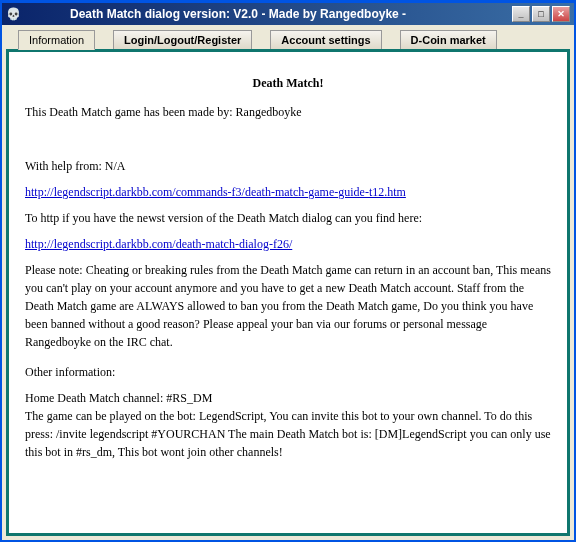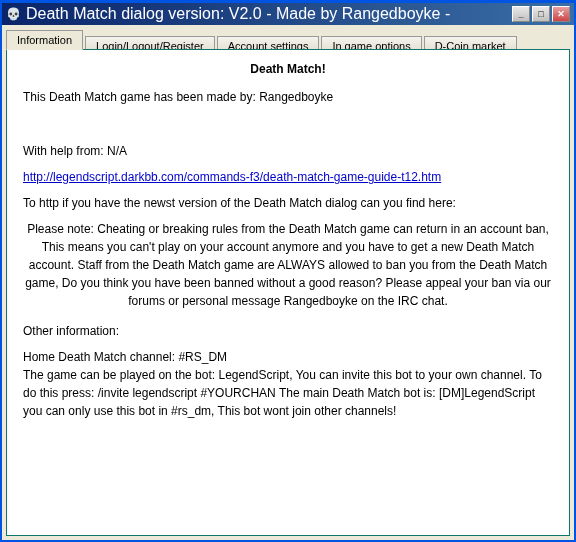--- a/index.html
+++ b/index.html
@@ -45,23 +45,24 @@
     .title-icon {
       width: 16px;
       height: 16px;
       display: flex;
       align-items: center;
       justify-content: center;
       font-size: 12px;
     }
 
     .title-text {
-      font-size: 16px;
-      font-weight: normal;
+      font-size: 12px;
+      font-weight: bold;
       color: white;
+      margin-left: 44px;
     }
 
     .title-bar-buttons {
       display: flex;
       gap: 2px;
     }
 
     .title-btn {
       width: 18px;
       height: 16px;
@@ -78,54 +79,56 @@
       color: #000;
     }
 
     .title-btn.close-btn {
       background: linear-gradient(to bottom, #e8a0a0, #cc4444);
       color: white;
     }
 
     .tab-bar {
       display: flex;
-      padding: 4px 4px 0 4px;
-      background: #ece9d8;
-      gap: 2px;
+      padding: 4px 4px 0 16px;
+      background: #ece9d8;
+      gap: 18px;
       flex-shrink: 0;
     }
 
     .tab {
       padding: 3px 10px;
       background: linear-gradient(to bottom, #f5f3ee, #ddd8c8);
       border: 1px solid #999;
       border-bottom: none;
       cursor: pointer;
       font-size: 11px;
       color: #000;
       position: relative;
-      top: 7px;
+      top: 1px;
+      font-weight: bold;
     }
 
     .tab.active {
       background: #ece9d8;
       border-bottom: 1px solid #ece9d8;
       font-weight: normal;
       z-index: 2;
       top: 1px;
     }
 
     .content-area {
       flex: 1;
-      border: 1px solid #0f766e;
+      border: 3px solid #0f766e;
       background: #fff;
       margin: 0 4px 4px 4px;
-      padding: 12px 16px;
+      padding: 24px 16px;
       overflow-y: auto;
       position: relative;
+      font-family: Liberation Serif, serif;
     }
 
     .content-title {
       text-align: center;
       font-weight: bold;
       font-size: 12px;
       margin-bottom: 12px;
     }
 
     .content-body {
@@ -140,21 +143,20 @@
 
     .link {
       color: #0000cc;
       text-decoration: underline;
       cursor: pointer;
       text-align: right;
     }
 
     .warning-section {
       margin-bottom: 8px;
-      text-align: center;
     }
 
     .other-info {
       margin-top: 12px;
     }
   </style>
 </head>
 <body>
 
 <div class="window">
@@ -168,21 +170,20 @@
       <div class="title-btn">_</div>
       <div class="title-btn">□</div>
       <div class="title-btn close-btn">✕</div>
     </div>
   </div>
 
   <div class="tab-bar">
     <div class="tab active">Information</div>
     <div class="tab">Login/Logout/Register</div>
     <div class="tab">Account settings</div>
-    <div class="tab">In game options</div>
     <div class="tab">D-Coin market</div>
   </div>
 
   <div class="content-area">
     <div class="content-title">Death Match!</div>
 
     <div class="content-body">
 
       <p>
         <span>This Death Match game has been made by: Rangedboyke</span><br>
@@ -191,20 +192,23 @@
         <span>With help from: N/A</span>
       </p>
 
 
       <p>
         <a class="link" href="#">http://legendscript.darkbb.com/commands-f3/death-match-game-guide-t12.htm</a>
       </p>
 
       <p>To http if you have the newst version of the Death Match dialog can you find here:</p>
 
+      <p>
+        <a class="link" href="#">http://legendscript.darkbb.com/death-match-dialog-f26/</a>
+      </p>
 
       <p class="warning-section">Please note: Cheating or breaking rules from the Death Match game can return in an account ban, This means you can't play on your account anymore and you have to get a new Death Match account. Staff from the Death Match game are ALWAYS allowed to ban you from the Death Match game, Do you think you have been banned without a good reason? Please appeal your ban via our forums or personal message Rangedboyke on the IRC chat.</p>
 
       <div class="other-info">
         <p>Other information:</p>
         <p>
           <span>Home Death Match channel: #RS_DM</span><br>
           <span>The game can be played on the bot: LegendScript, You can invite this bot to your own channel. To do this press: /invite legendscript #YOURCHAN The main Death Match bot is: [DM]LegendScript you can only use this bot in #rs_dm, This bot wont join other channels!</span>
         </p>
       </div>

